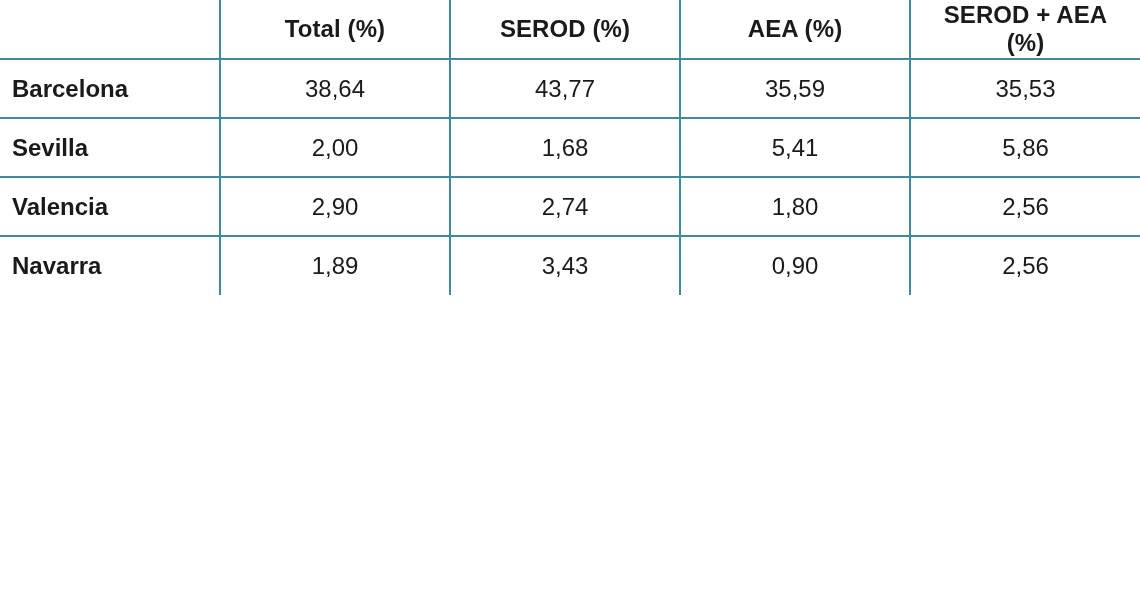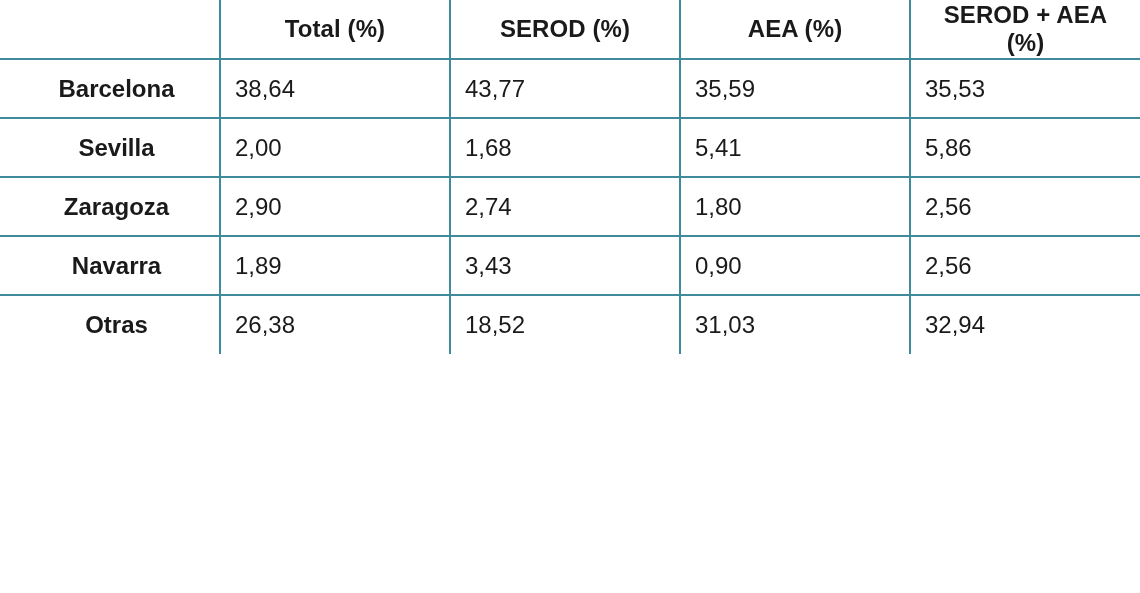--- a/index.html
+++ b/index.html
@@ -45,27 +45,28 @@
     font-weight: bold;
     text-align: center;
     letter-spacing: 0.1px;
   }
   table.data-table thead th.corner {
     border-bottom: 2px solid #3f8a9b;
   }
   table.data-table tbody td.region {
     font-size: 24px;
     font-weight: bold;
-    text-align: center;
-    padding-left: 28px;
+    text-align: left;
+    padding-left: 12px;
     margin-left: 36px;
   }
   table.data-table tbody td.value {
     font-size: 24px;
     font-weight: normal;
+    text-align: center;
   }
   table.data-table tbody tr:last-child td {
     border-bottom: none;
   }
 </style>
 </head>
 <body>
 
 <div class="table-wrap">
   <table class="data-table">
@@ -94,35 +95,28 @@
         <td class="value">35,53</td>
       </tr>
       <tr>
         <td class="region">Sevilla</td>
         <td class="value">2,00</td>
         <td class="value">1,68</td>
         <td class="value">5,41</td>
         <td class="value">5,86</td>
       </tr>
       <tr>
-        <td class="region">Zaragoza</td>
+        <td class="region">Valencia</td>
         <td class="value">2,90</td>
         <td class="value">2,74</td>
         <td class="value">1,80</td>
         <td class="value">2,56</td>
       </tr>
       <tr>
         <td class="region">Navarra</td>
         <td class="value">1,89</td>
         <td class="value">3,43</td>
         <td class="value">0,90</td>
         <td class="value">2,56</td>
       </tr>
-      <tr>
-        <td class="region">Otras</td>
-        <td class="value">26,38</td>
-        <td class="value">18,52</td>
-        <td class="value">31,03</td>
-        <td class="value">32,94</td>
-      </tr>
     </tbody>
   </table>
 </div>
 
 </body></html>

